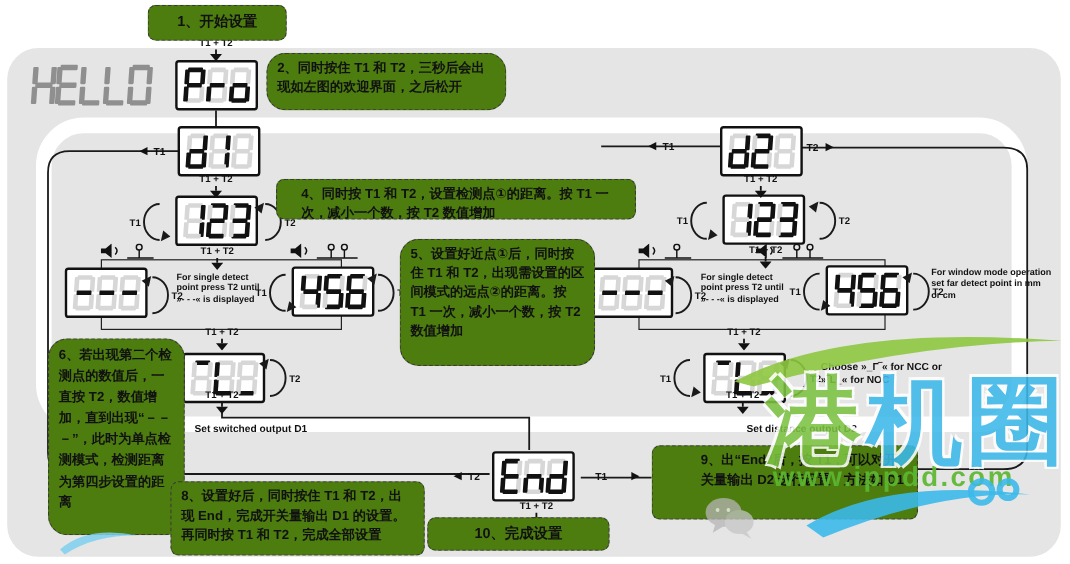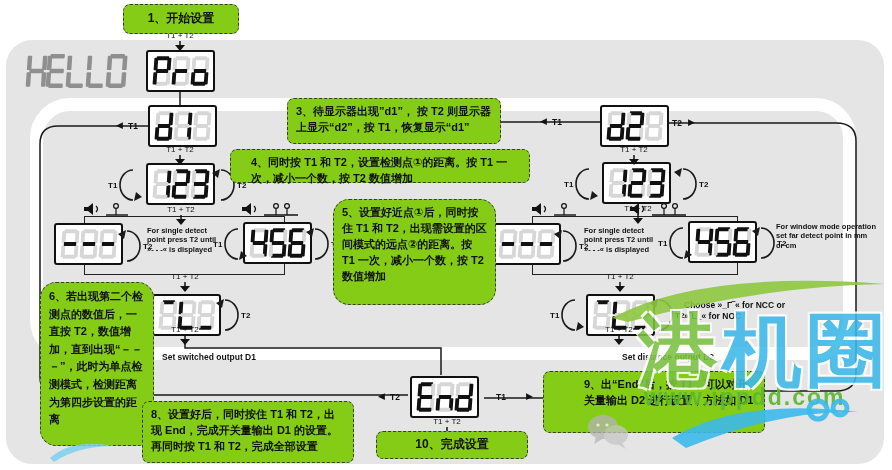--- a/index.html
+++ b/index.html
@@ -7,31 +7,31 @@
          font-family:"Liberation Sans","DejaVu Sans",sans-serif;color:#111;}
   .abs{position:absolute;}
   .panel{left:6px;top:40px;width:878px;height:424px;background:#e5e5e5;border-radius:26px;z-index:0;}
   .track{left:30px;top:98px;width:800px;height:236px;border:13px solid #fff;border-radius:40px;z-index:1;}
   #wires{left:0;top:0;width:892px;height:470px;z-index:2;pointer-events:none;}
   
   .seg{display:flex;gap:2px;background:#fff;border:2px solid #111;border-radius:3px;
        padding:4px 5px;z-index:3;box-sizing:border-box;}
   .seg-plain{background:transparent;border:none;padding:0;gap:4px;z-index:3;}
   
-  .step{background:#84cc16;border:1.5px dashed #3a3a3a;border-radius:7px;padding:5px 8px;
+  .step{background:#4d7c0f;border:1.5px dashed #3a3a3a;border-radius:7px;padding:5px 8px;
         font-size:11px;line-height:1.45;z-index:6;box-sizing:border-box;font-weight:bold;}
   .round{border-radius:16px;}
   .ctr{display:flex;align-items:center;justify-content:center;text-align:center;}
   
   .tl{font-size:8.5px;font-weight:bold;z-index:4;white-space:nowrap;}
   .ann{font-size:7.5px;font-weight:bold;line-height:1.25;z-index:4;}
   .head{font-size:9px;z-index:4;line-height:1;}
   
   .tarrow{width:60px;display:flex;flex-direction:column;align-items:center;z-index:4;}
-  .tarrow .lab{font-size:8px;font-weight:normal;line-height:1.1;}
+  .tarrow .lab{font-size:8px;font-weight:bold;line-height:1.1;}
   .tarrow svg{display:block;}
   .circ{display:flex;align-items:center;gap:1px;z-index:4;font-size:8px;font-weight:bold;}
   .subbox{border:1.4px solid #222;z-index:2;background:transparent;}
   .wm{pointer-events:none;z-index:7;}
   .brand span{font-size:80px;font-weight:bold;font-family:"DejaVu Sans",sans-serif;
       text-shadow:0 0 1px #fff,2px 2px 0 #fff,-2px -2px 0 #fff,2px -2px 0 #fff,-2px 2px 0 #fff;}
   .seg svg{overflow:visible;}
 </style>
 </head>
 <body>
@@ -730,27 +730,27 @@
       <circle cx="45" cy="3" r="2.4" fill="#e5e5e5" stroke="#111" stroke-width="1.2"></circle>
     </svg>
 
   <div class="abs ann" style="left:147px;top:226px;width:70px;">For single detect point press T2 until »- - -« is displayed</div>
   <div class="abs ann" style="left:584px;top:226px;width:70px;">For single detect point press T2 until »- - -« is displayed</div>
   <div class="abs ann" style="left:776px;top:222px;width:100px;">For window mode operation set far detect point in mm or cm</div>
   <div class="abs ann" style="left:684px;top:300px;width:120px;font-size:8.5px;">Choose »_Γ‾« for NCC or »‾L_« for NOC</div>
   <div class="abs ann" style="left:162px;top:352px;width:120px;white-space:nowrap;font-size:8.5px;">Set switched output D1</div>
   <div class="abs ann" style="left:622px;top:352px;width:130px;white-space:nowrap;font-size:8.5px;">Set distance output D2</div>
 
-  <div class="abs step" style="left:287px;top:98px;width:214px;height:46px;"><span>3、待显示器出现”d1”， 按 T2 则显示器上显示“d2”，按 T1，恢复显示“d1”</span></div>
+  <div class="abs step round" style="left:222px;top:44px;width:200px;height:48px;"><span>2、同时按住 T1 和 T2，三秒后会出现如左图的欢迎界面，之后松开</span></div>
   <div class="abs step" style="left:230px;top:149px;width:300px;height:34px;padding-left:20px;"><span>4、同时按 T1 和 T2，设置检测点①的距离。按 T1 一次，减小一个数，按 T2 数值增加</span></div>
   <div class="abs step round" style="left:333px;top:199px;width:163px;height:106px;"><span>5、设置好近点①后，同时按住 T1 和 T2，出现需设置的区间模式的远点②的距离。按 T1 一次，减小一个数，按 T2 数值增加</span></div>
   <div class="abs step round" style="left:8px;top:282px;width:114px;height:164px;line-height:1.6;margin-left:32px;"><span>6、若出现第二个检测点的数值后，一直按 T2，数值增加，直到出现“－－－”，此时为单点检测模式，检测距离为第四步设置的距离</span></div>
   <div class="abs step" style="left:142px;top:401px;width:212px;height:62px;"><span>8、设置好后，同时按住 T1 和 T2，出现 End，完成开关量输出 D1 的设置。再同时按 T1 和 T2，完成全部设置</span></div>
   <div class="abs step" style="left:543px;top:371px;width:222px;height:62px;padding-left:40px;"><span>9、出“End”后，按 T1，可以对开关量输出 D2 进行设置，方法如 D1</span></div>
-  <div class="abs step ctr" style="left:376px;top:431px;width:152px;height:28px;font-size:12px;">
+  <div class="abs step ctr" style="left:356px;top:431px;width:152px;height:28px;font-size:12px;">
       <span>10、完成设置</span>
     </div>
 
   <svg class="abs wm" style="left:610px;top:278px;" width="280" height="44">
       <path d="M2,40 Q90,-8 275,6 Q150,8 18,44 Z" fill="#8dc63f" opacity="0.9"></path>
     </svg>
   <div class="abs wm" style="left: 644px; top: 384px; font-size: 23px; font-weight: bold; letter-spacing: 2px; opacity: 0.92; color: rgb(92, 184, 50);">www.ippdd.com</div>
   <div class="abs wm brand" style="left:638px;top:298px;letter-spacing:4px;opacity:0.88;">
     <span style="color: rgb(124, 194, 66);">港</span><span style="color: rgb(60, 185, 234);">机</span><span style="color: rgb(60, 185, 234);">圈</span>
   </div>

